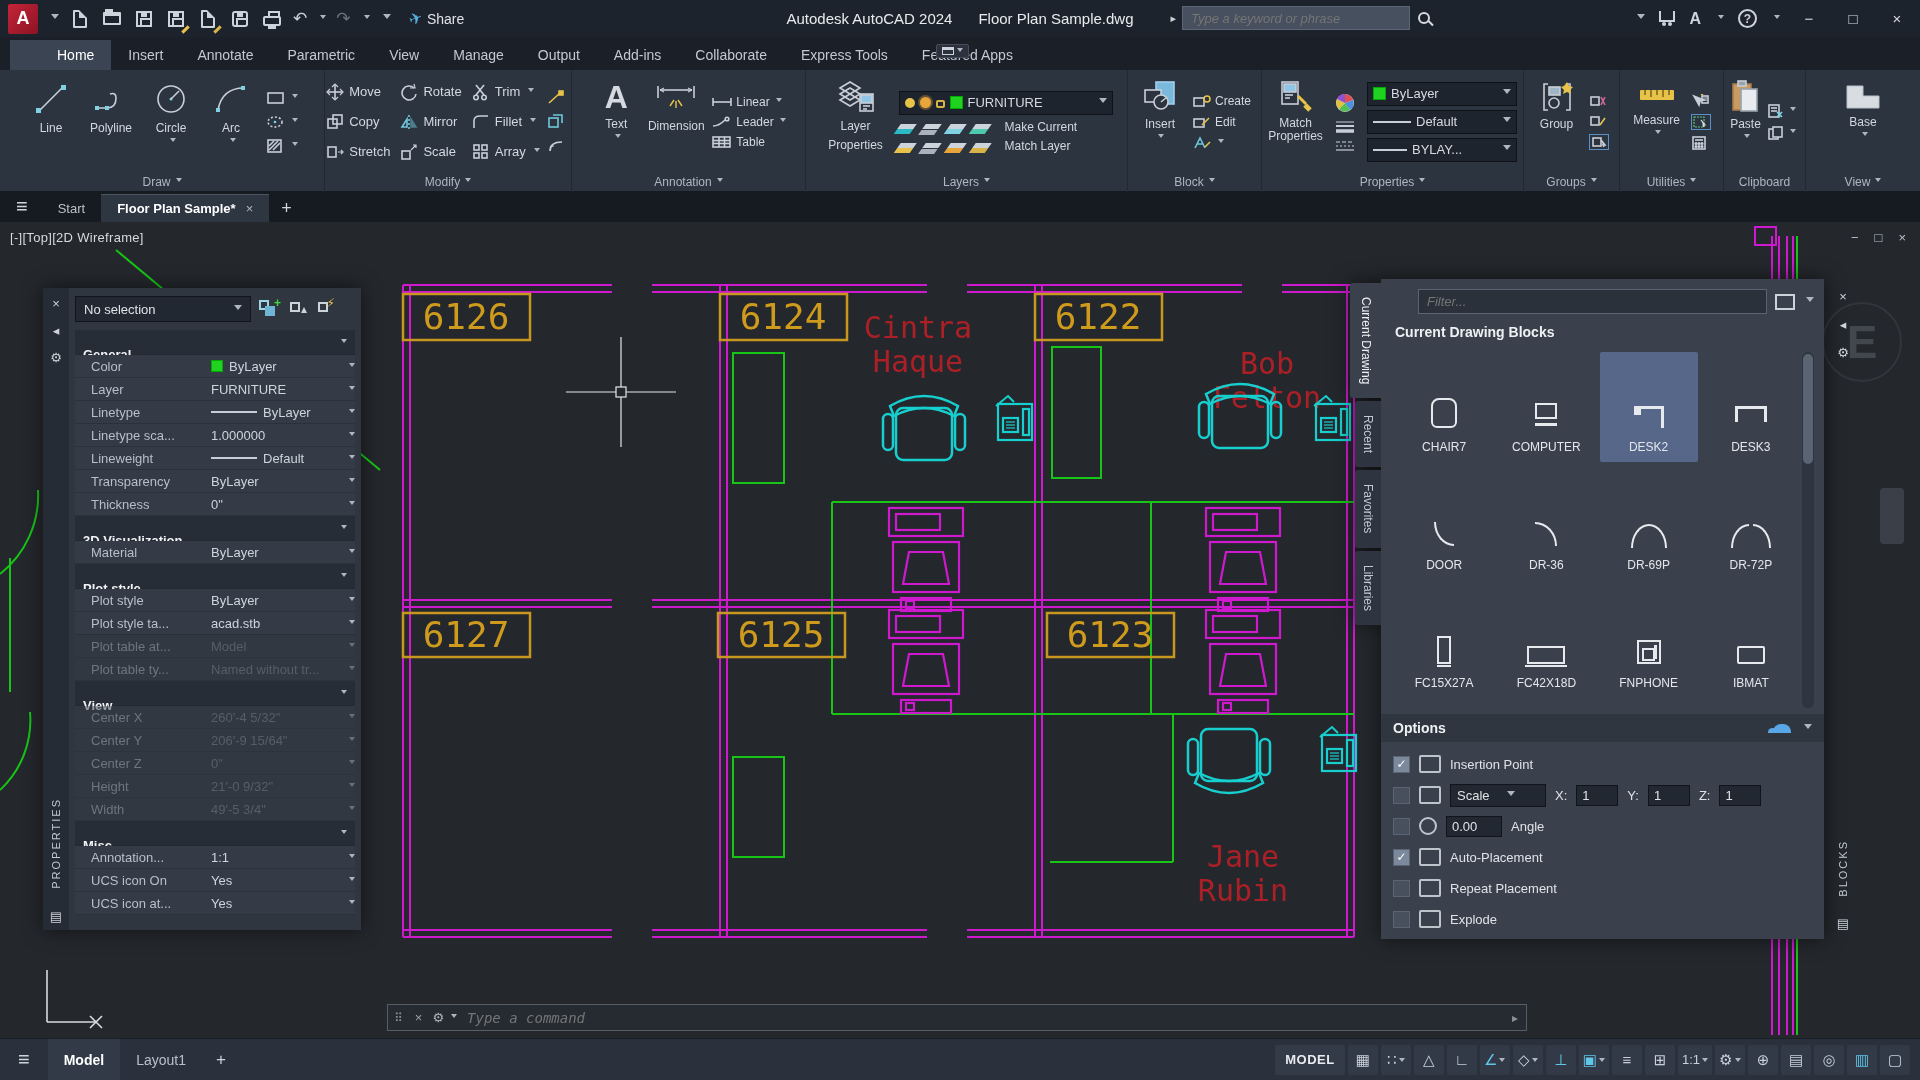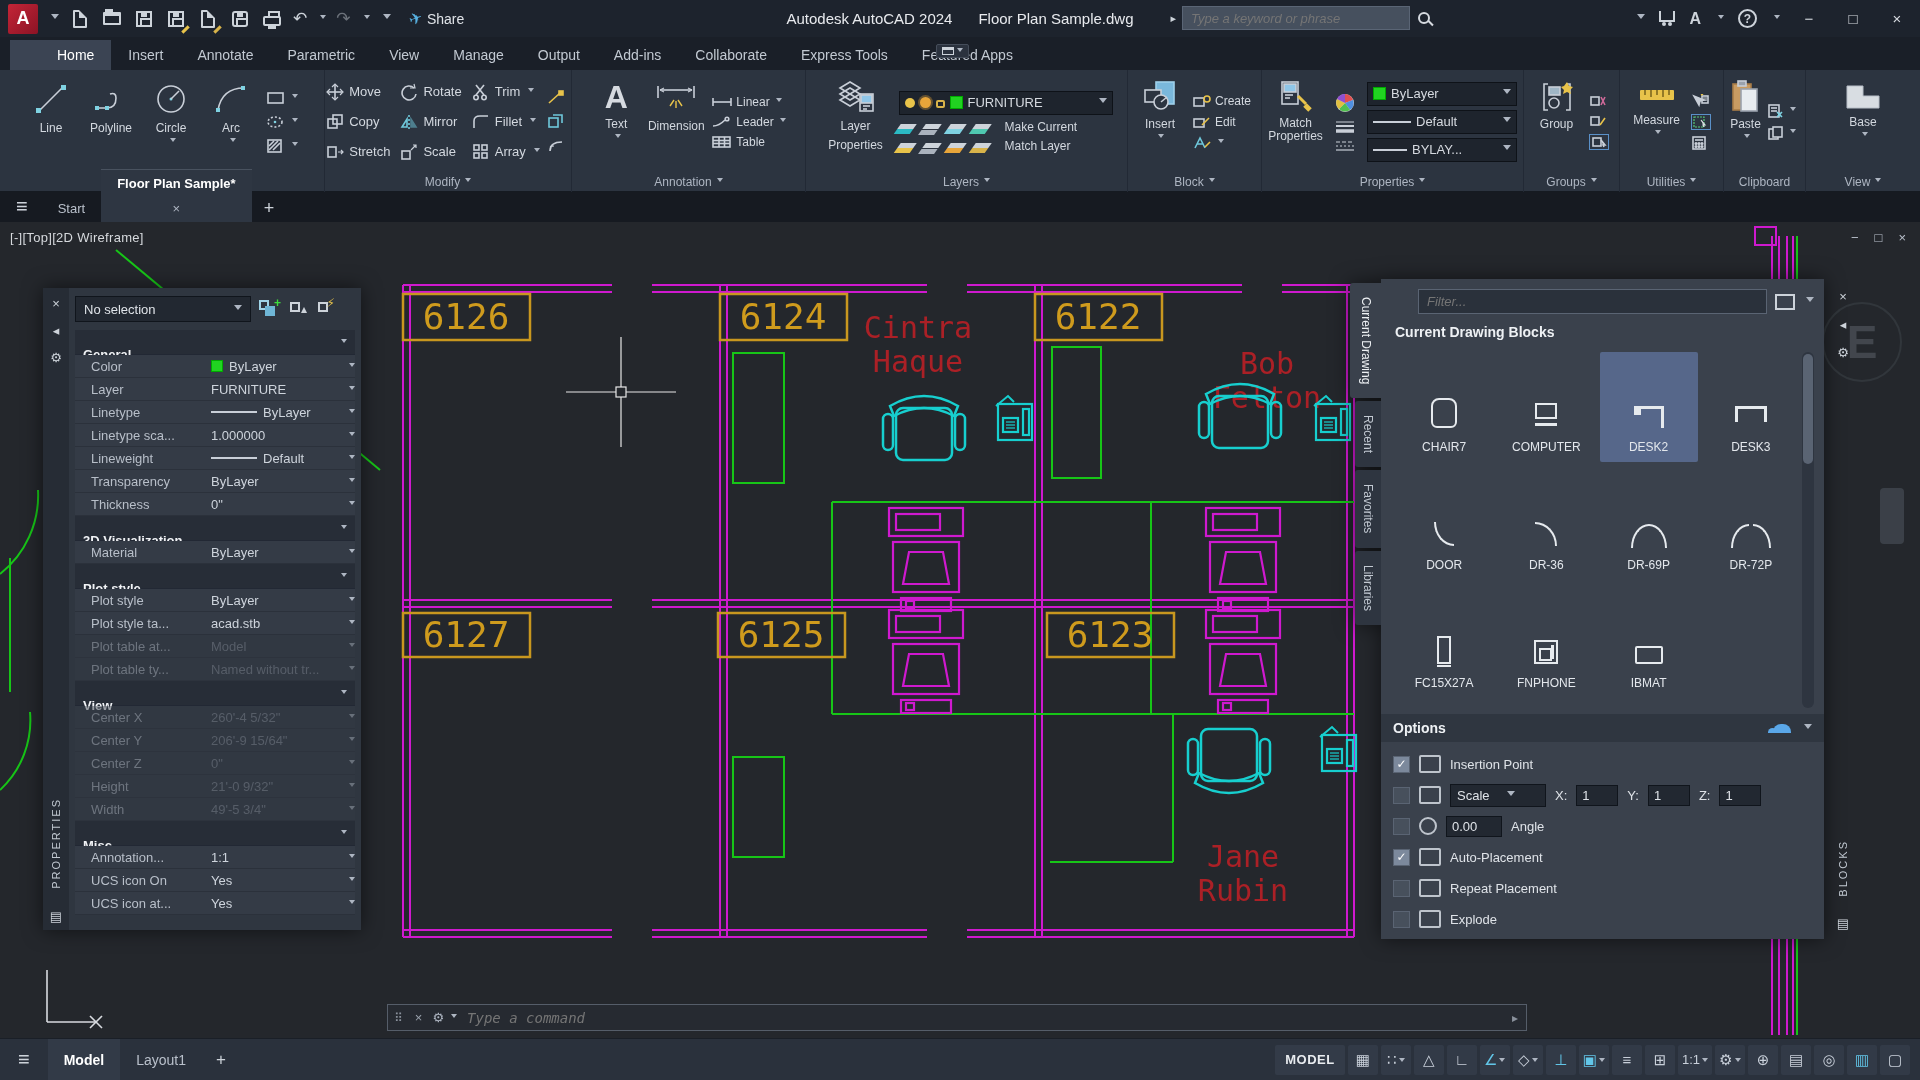--- a/index.html
+++ b/index.html
@@ -68,21 +68,21 @@
   .combo{display:flex;align-items:center;background:#1e242d;border:1px solid #0e1218;height:24px;padding:0 5px;gap:5px;color:#d6dae0;font-size:13px;}
   .swatch{width:13px;height:13px;background:#21d321;display:inline-block;border:1px solid #0a0;}
   .lyr{width:16px;height:5px;background:#cdd3da;transform:skewX(-35deg);box-shadow:0 6px 0 #aab2bd;display:inline-block;}
   .lline{width:52px;height:2px;background:#c9cfd8;display:inline-block;}
   .spacer{flex:1;}
 
   
   #filetabs{position:absolute;left:0;top:192px;width:1920px;height:30px;background:#161a21;display:flex;align-items:flex-end;color:#b9c0cb;}
   #ft-menu{font-size:20px;color:#cdd3da;padding:0 14px 4px 16px;}
   .ftab{padding:6px 16px;font-size:13px;}
-  .ftab.active{background:#2e3642;color:#fff;font-weight:bold;display:flex;gap:10px;align-items:center;border-top:1px solid #49525f;flex-direction:column;}
+  .ftab.active{background:#2e3642;color:#fff;font-weight:bold;display:flex;gap:10px;align-items:center;border-top:1px solid #49525f;}
   .ftab .x{color:#aeb6c2;font-weight:normal;}
   #ft-plus{font-size:18px;color:#cdd3da;padding:0 12px 3px 12px;}
 
   
   #canvas{position:absolute;left:0;top:222px;width:1920px;height:816px;background:#24272c;overflow:hidden;}
   #vp-label{position:absolute;left:10px;top:8px;color:#d6d9dd;font-size:13px;letter-spacing:.3px;}
   #dwg{position:absolute;left:0;top:0;}
   #win-controls{position:absolute;right:14px;top:8px;display:flex;gap:16px;color:#b9c0cb;font-size:13px;}
   #viewcube-ghost{position:absolute;right:18px;top:80px;width:80px;height:80px;border-radius:50%;border:2px solid #3a4046;color:#565c63;font-size:46px;display:flex;align-items:center;justify-content:center;font-weight:bold;opacity:.6;}
   #navbar-stub{position:absolute;right:16px;top:266px;width:24px;height:56px;background:#3f454d;border-radius:4px;opacity:.85;}
@@ -1382,20 +1382,26 @@
               <span class="tname">DR-72P</span>
             </div>
 
             <div class="tile">
               <span class="tileicon">
                 <span class=" g-fc15"></span>
               </span>
               <span class="tname">FC15X27A</span>
             </div>
 
+            <div class="tile">
+              <span class="tileicon">
+                <span class=" g-fc42"></span>
+              </span>
+              <span class="tname">FC42X18D</span>
+            </div>
 
             <div class="tile">
               <span class="tileicon">
                 <span class=" g-fnphone"></span>
               </span>
               <span class="tname">FNPHONE</span>
             </div>
 
             <div class="tile">
               <span class="tileicon">

